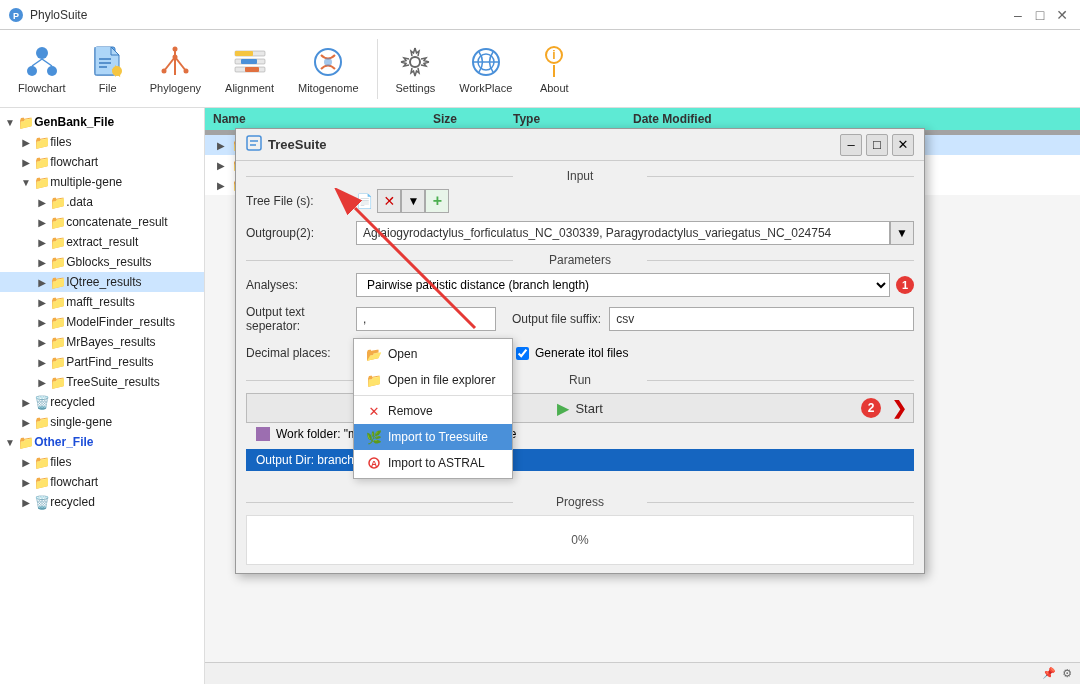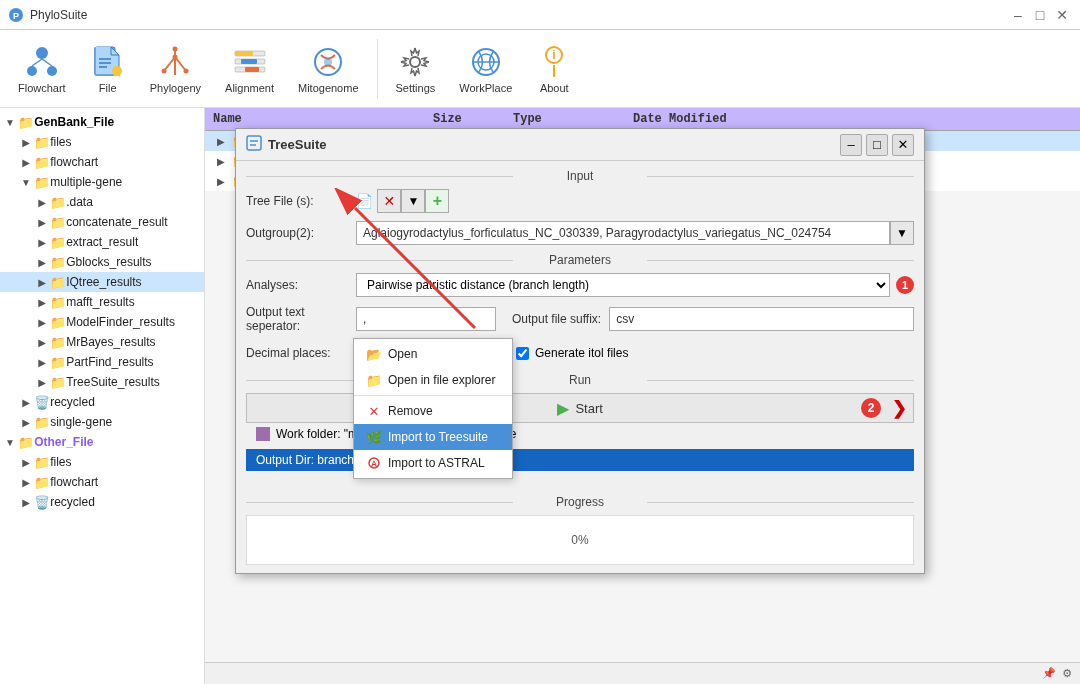--- a/index.html
+++ b/index.html
@@ -65,22 +65,22 @@
     .ctx-icon { width: 16px; height: 16px; margin-right: 6px; display: flex; align-items: center; justify-content: center; font-size: 13px; }
     .ctx-separator { border-top: 1px solid #ddd; margin: 2px 0; }
 
     
     .content-area {
       flex: 1; background: #f5f5f5; overflow: hidden; position: relative;
     }
 
     
     .file-list-header {
-      display: flex; background: #c4b5fd; border-bottom: 1px solid #a3a3a3;
-      padding: 4px 0; font-size: 12px; font-weight: 600; color: #333; font-family: Liberation Mono, monospace;
+      display: flex; background: #5eead4; border-bottom: 5px solid #a3a3a3;
+      padding: 4px 0; font-size: 12px; font-weight: 600; color: #333;
     }
     .file-list-header div { padding: 0 8px; }
     .col-name { width: 220px; }
     .col-size { width: 80px; }
     .col-type { width: 120px; }
     .col-date { width: 160px; }
 
     
     .file-row {
       display: flex; align-items: center; padding: 3px 0; cursor: pointer;
@@ -386,21 +386,21 @@
     </div>
     <div class="tree-item indent1" style="padding-left:18px;">
       <span class="tree-toggle">▶</span>
       <span class="folder-icon">📁</span>
       <span class="tree-label">single-gene</span>
     </div>
 
     <div class="tree-item" style="padding-left:2px;">
       <span class="tree-toggle">▼</span>
       <span class="folder-icon-blue">📁</span>
-      <span class="tree-label" style="font-weight:600; color:#8b5cf6;">Other_File</span>
+      <span class="tree-label" style="font-weight:600; color:#1d4ed8;">Other_File</span>
     </div>
     <div class="tree-item indent1" style="padding-left:18px;">
       <span class="tree-toggle">▶</span>
       <span class="folder-icon">📁</span>
       <span class="tree-label">files</span>
     </div>
     <div class="tree-item indent1" style="padding-left:18px;">
       <span class="tree-toggle">▶</span>
       <span class="folder-icon">📁</span>
       <span class="tree-label">flowchart</span>

